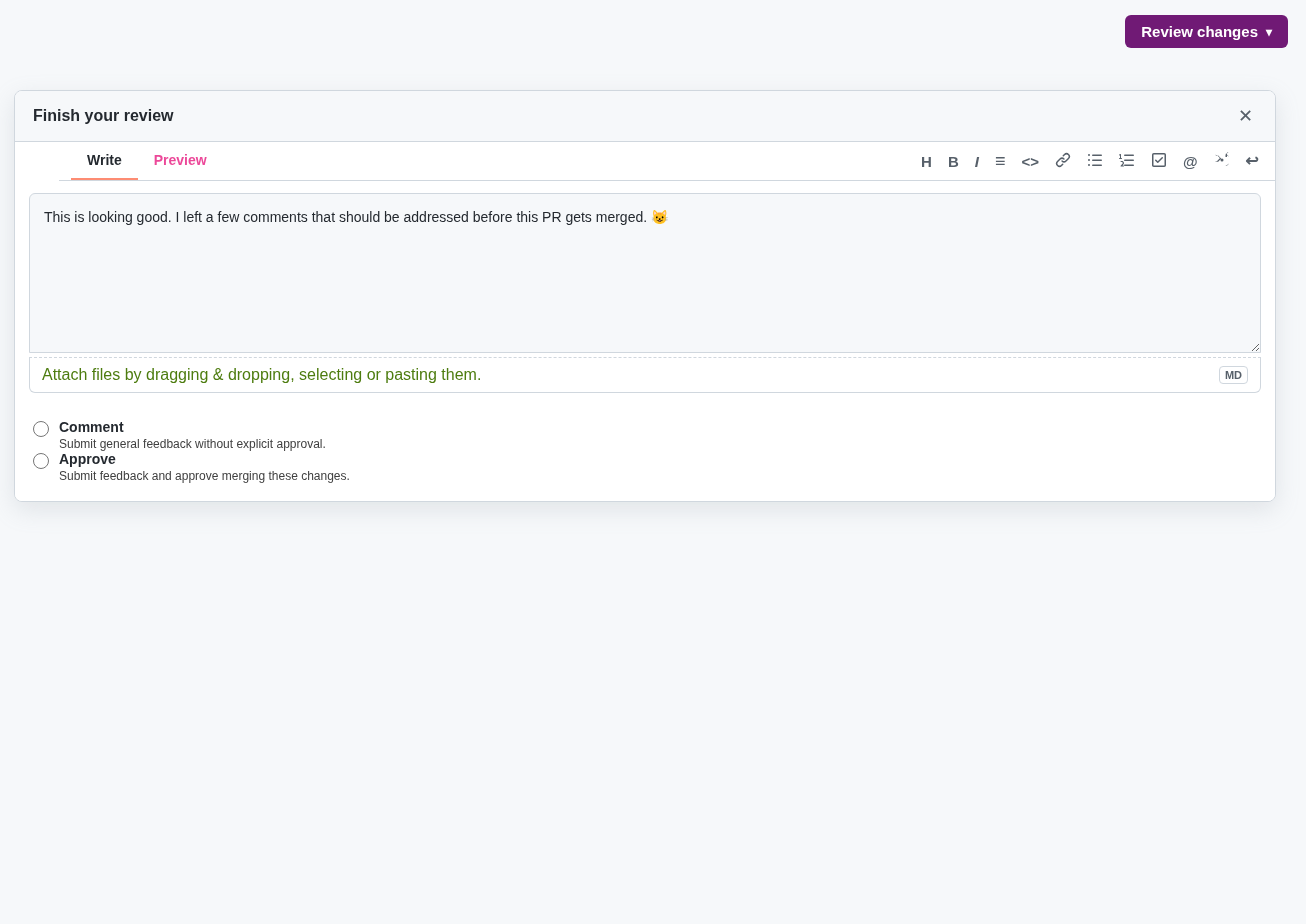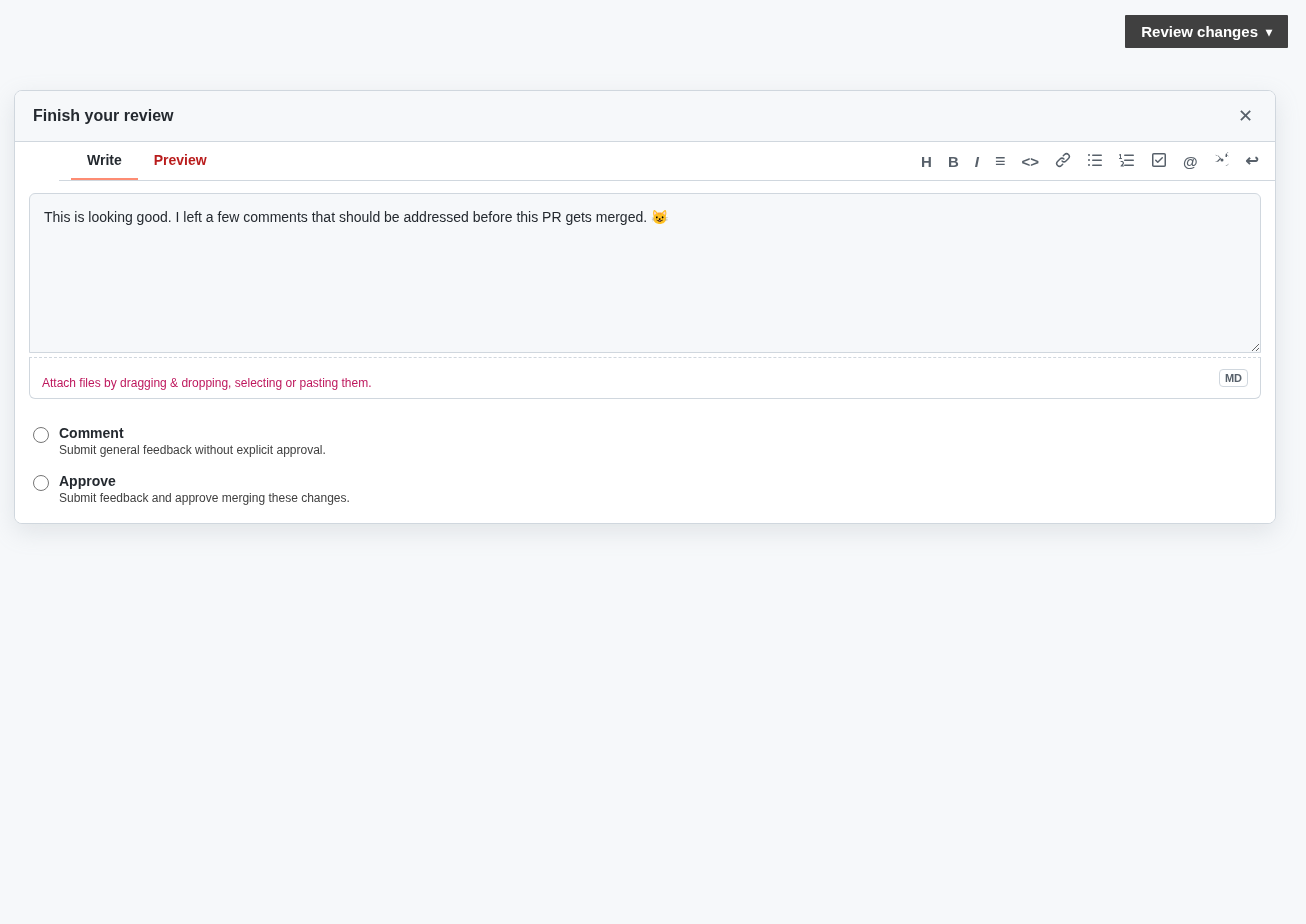--- a/index.html
+++ b/index.html
@@ -16,24 +16,24 @@
       display: flex;
       justify-content: flex-end;
       padding: 15px 18px;
       background: transparent;
     }
 
     .review-changes-btn {
       display: flex;
       align-items: center;
       gap: 8px;
-      background: #404040;
+      background: #701a75;
       color: #fff;
       border: none;
-      border-radius: 1px;
+      border-radius: 6px;
       padding: 8px 16px;
       font-size: 15px;
       font-weight: 600;
       cursor: pointer;
     }
 
     .review-changes-btn .chevron {
       font-size: 12px;
     }
 
@@ -89,21 +89,21 @@
 
     .tabs {
       display: flex;
       gap: 0;
     }
 
     .tab {
       padding: 10px 16px;
       font-size: 14px;
       font-weight: 600;
-      color: #b91c1c;
+      color: #ec4899;
       cursor: pointer;
       border-bottom: 2px solid transparent;
       background: none;
       border-top: none;
       border-left: none;
       border-right: none;
     }
 
     .tab.active {
       color: #24292f;
@@ -156,40 +156,39 @@
       align-items: center;
       justify-content: space-between;
       border: 1px solid #d0d7de;
       border-top: 1px dashed #d0d7de;
       border-radius: 0 0 6px 6px;
       padding: 8px 12px;
       background: #fff;
     }
 
     .attach-text {
-      font-size: 12px;
-      color: #be185d;
-      margin-top: 10px;
+      font-size: 16px;
+      color: #4d7c0f;
     }
 
     .md-badge {
       border: 1px solid #d0d7de;
       border-radius: 4px;
       padding: 2px 5px;
       font-size: 11px;
       font-weight: 700;
       color: #57606a;
     }
 
     
     .review-options {
       padding: 14px 18px 18px;
       display: flex;
       flex-direction: column;
-      gap: 16px;
+      gap: 0;
       background: #fff;
     }
 
     .review-option {
       display: flex;
       align-items: flex-start;
       gap: 10px;
       cursor: pointer;
     }
 

